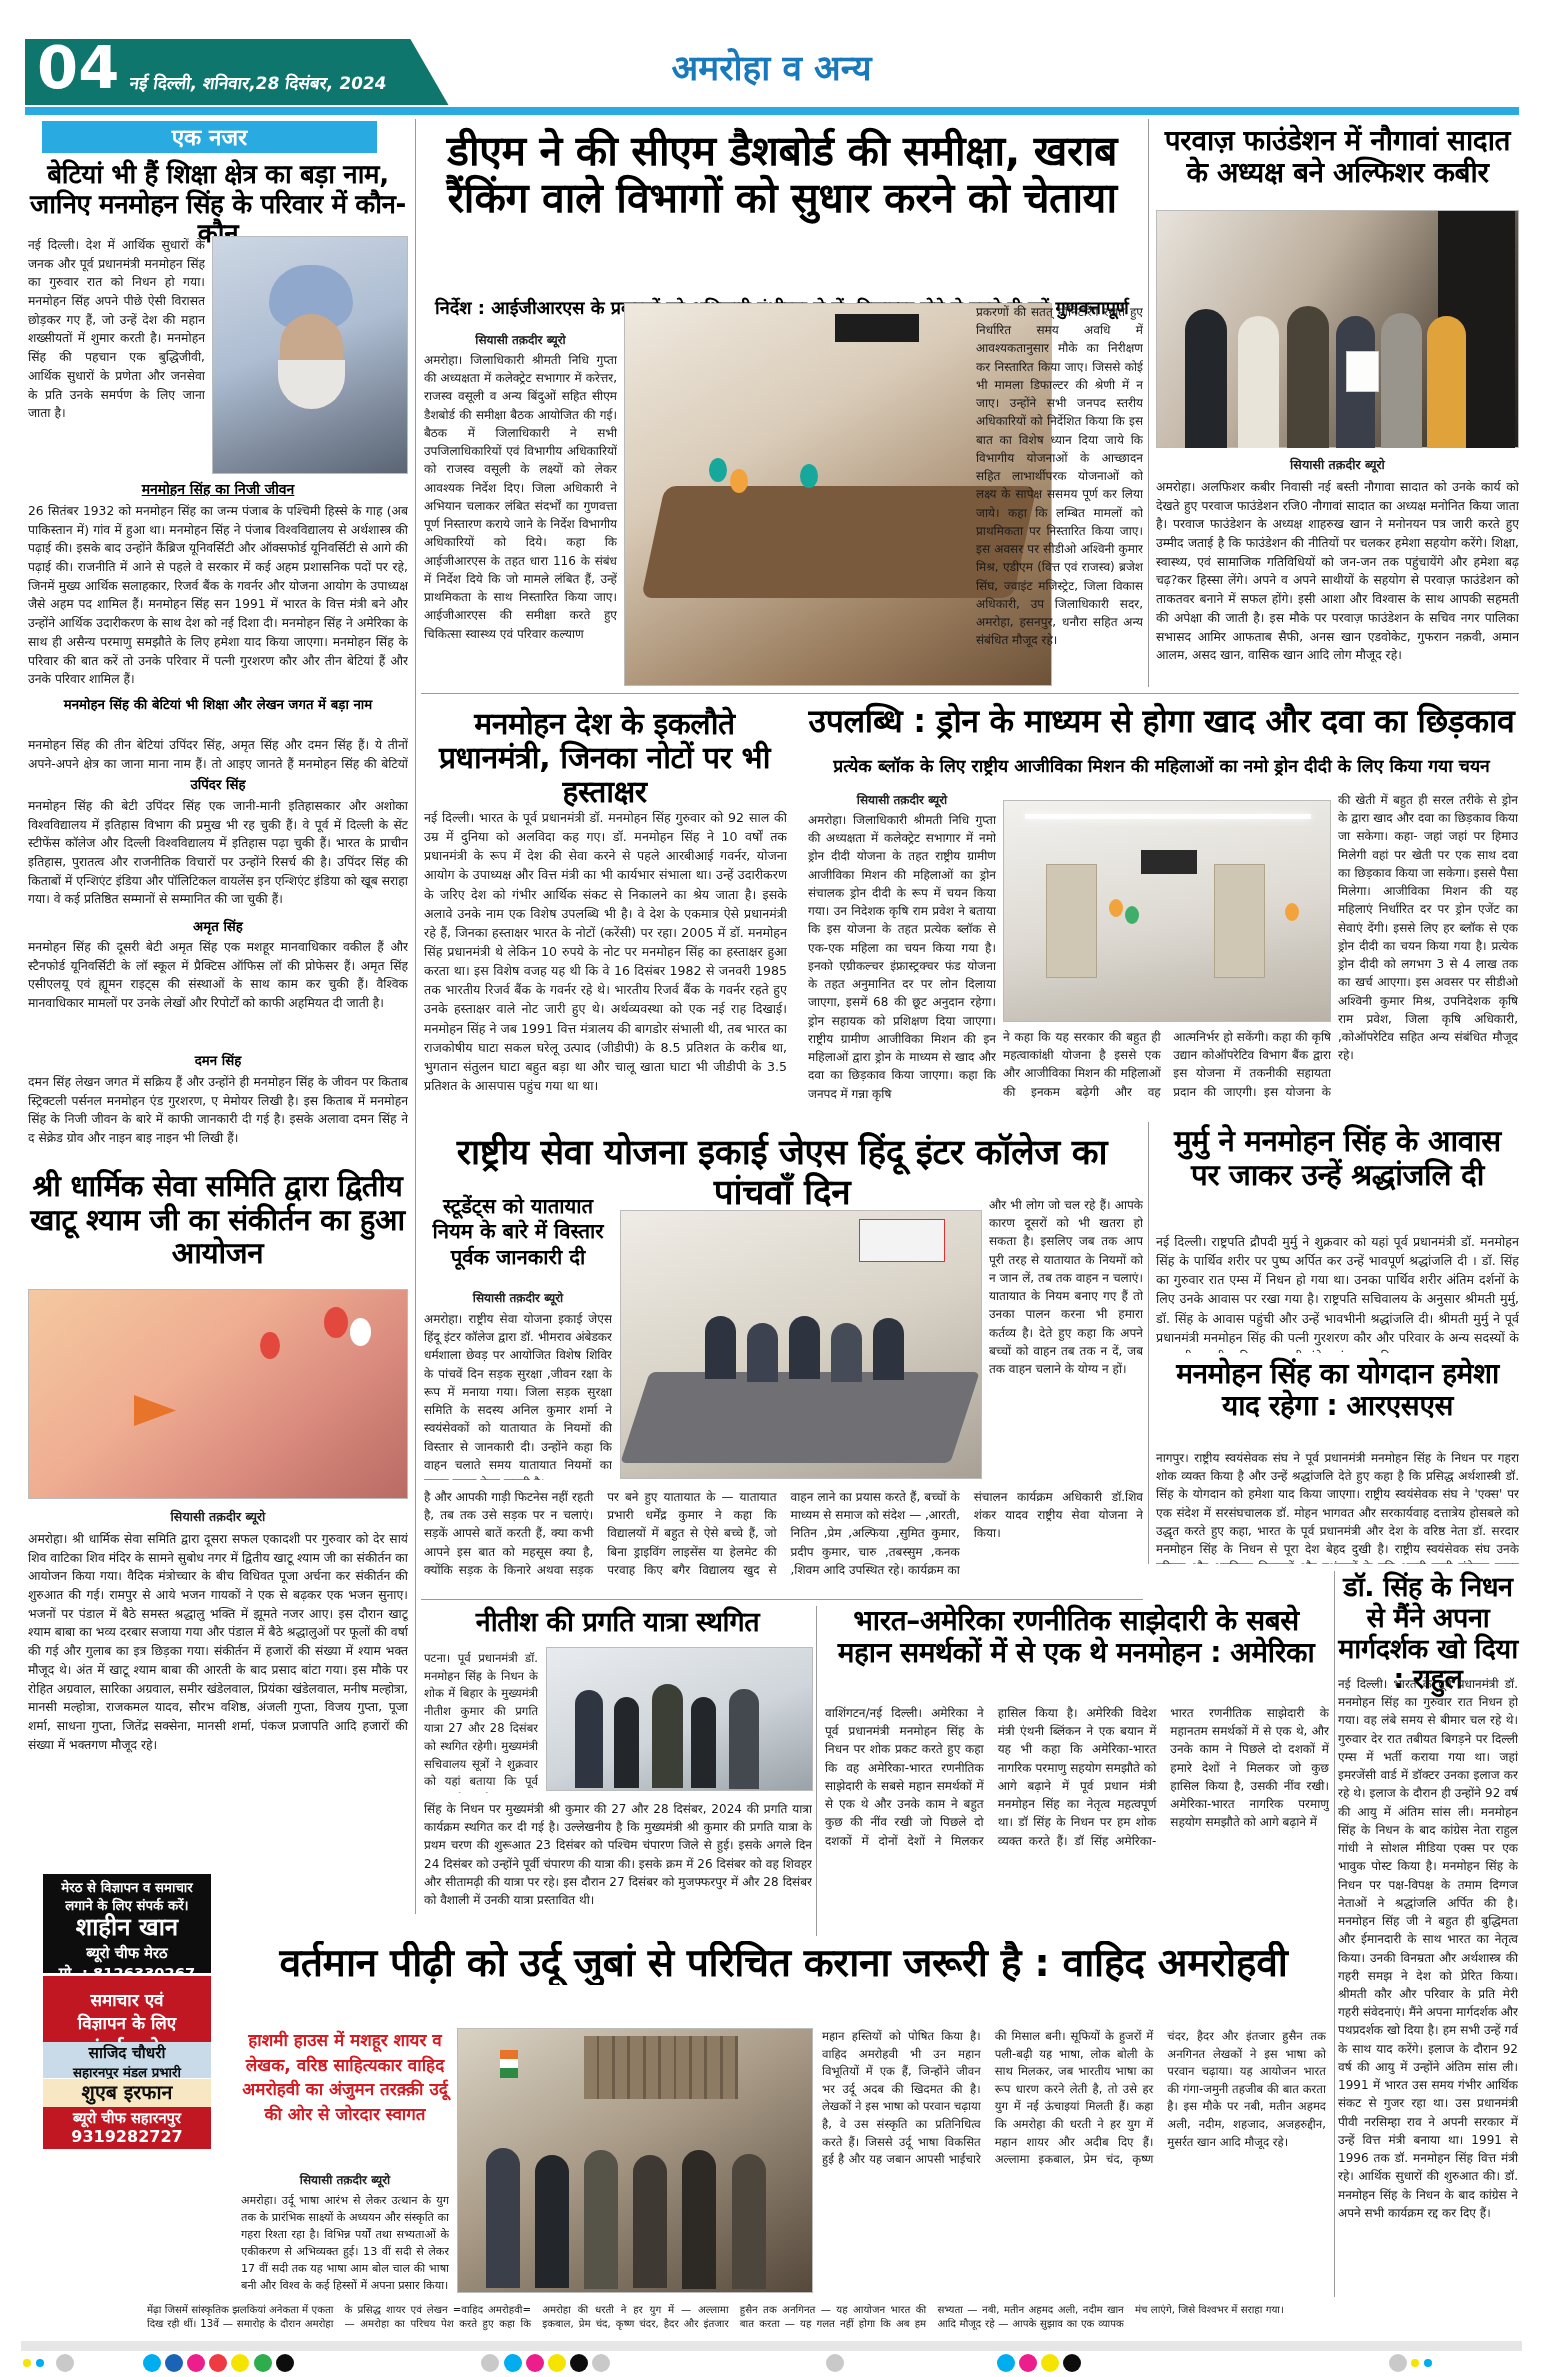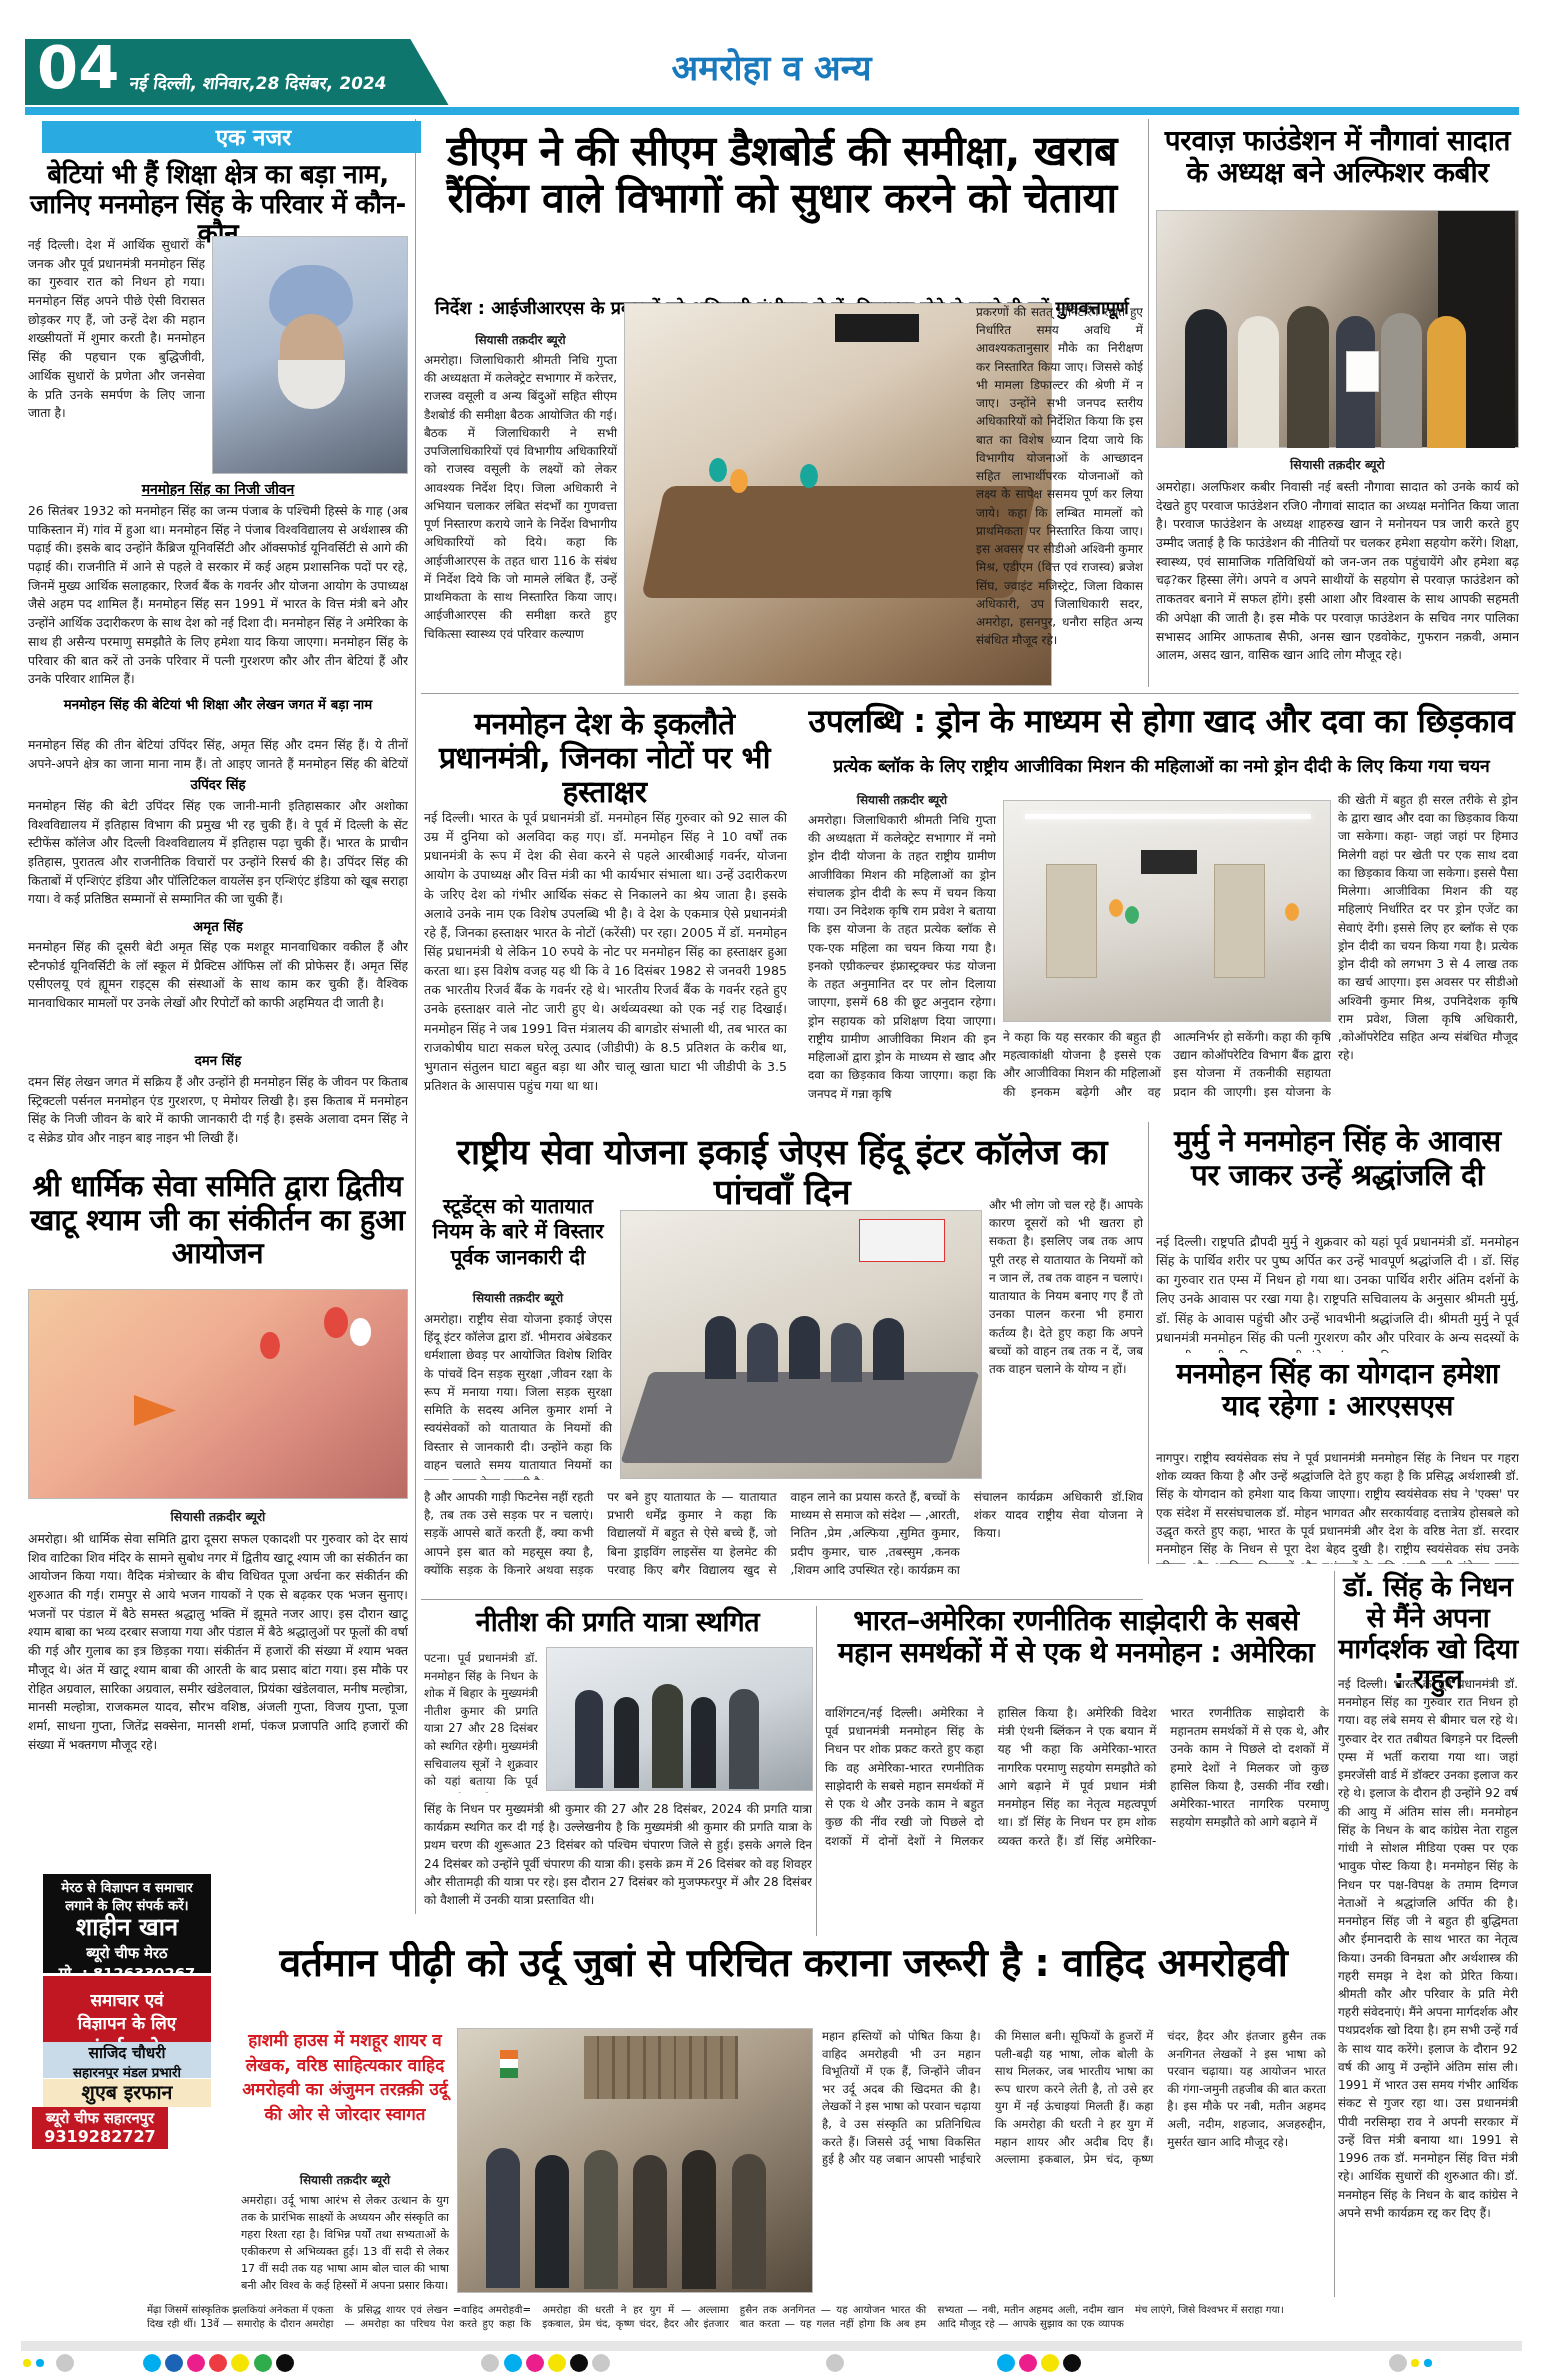--- a/index.html
+++ b/index.html
@@ -39,21 +39,21 @@
   <div class="abs" style="left:561px;top:43px;width:421px;text-align:center;font-size:35px;font-weight:800;color:#1879bd;">अमरोहा व अन्य</div>
   <div class="abs" style="left:24.5px;top:107px;width:1494px;height:8.4px;background:#29abe2;"></div>
 
   <div class="abs vr" style="left:415px;top:119px;height:1795px;"></div>
   <div class="abs vr" style="left:1148px;top:119px;height:568px;"></div>
   <div class="abs vr" style="left:1148px;top:1122px;height:442px;"></div>
   <div class="abs vr" style="left:1334px;top:1571px;height:726px;"></div>
   <div class="abs vr" style="left:816px;top:1606px;height:330px;"></div>
 
   <section>
-    <div class="abs banner" style="left:42px;top:121px;width:335px;height:32px;font-size:22.4px;line-height:32px;padding-left:44px;">एक नजर</div>
+    <div class="abs banner" style="left:42px;top:121px;width:335px;height:32px;font-size:22.4px;line-height:32px;">एक नजर</div>
     <div class="abs hl" style="left:27px;top:160px;width:382px;font-size:26px;">बेटियां भी हैं शिक्षा क्षेत्र का बड़ा नाम, जानिए मनमोहन सिंह के परिवार में कौन-कौन</div>
     <div class="abs bt" style="left:28px;top:236px;width:177px;height:238px;font-size:12.3px;">नई दिल्ली। देश में आर्थिक सुधारों के जनक और पूर्व प्रधानमंत्री मनमोहन सिंह का गुरुवार रात को निधन हो गया। मनमोहन सिंह अपने पीछे ऐसी विरासत छोड़कर गए हैं, जो उन्हें देश की महान शख्सीयतों में शुमार करती है। मनमोहन सिंह की पहचान एक बुद्धिजीवी, आर्थिक सुधारों के प्रणेता और जनसेवा के प्रति उनके समर्पण के लिए जाना जाता है।</div>
     <div class="abs photo" style="left:212px;top:236px;width:196px;height:238px;background:linear-gradient(160deg,#cdd7e4 0%,#aebdd2 45%,#5a6473 100%);">
       <div class="abs" style="left:56px;top:28px;width:84px;height:63px;border-radius:42px 42px 28px 28px;background:#8fa8cc;"></div>
       <div class="abs" style="left:67px;top:77px;width:63px;height:77px;border-radius:32px;background:#c9a98d;"></div>
       <div class="abs" style="left:65px;top:123px;width:67px;height:49px;border-radius:0 0 34px 34px;background:#e8e6e2;"></div>
     </div>
     <div class="abs sub" style="left:28px;top:481px;width:380px;font-size:14px;text-decoration:underline;">मनमोहन सिंह का निजी जीवन</div>
     <div class="abs bt" style="left:28px;top:502px;width:380px;height:189px;font-size:12.3px;">26 सितंबर 1932 को मनमोहन सिंह का जन्म पंजाब के पश्चिमी हिस्से के गाह (अब पाकिस्तान में) गांव में हुआ था। मनमोहन सिंह ने पंजाब विश्वविद्यालय से अर्थशास्त्र की पढ़ाई की। इसके बाद उन्होंने कैंब्रिज यूनिवर्सिटी और ऑक्सफोर्ड यूनिवर्सिटी से आगे की पढ़ाई की। राजनीति में आने से पहले वे सरकार में कई अहम प्रशासनिक पदों पर रहे, जिनमें मुख्य आर्थिक सलाहकार, रिजर्व बैंक के गवर्नर और योजना आयोग के उपाध्यक्ष जैसे अहम पद शामिल हैं। मनमोहन सिंह सन 1991 में भारत के वित्त मंत्री बने और उन्होंने आर्थिक उदारीकरण के साथ देश को नई दिशा दी। मनमोहन सिंह ने अमेरिका के साथ ही असैन्य परमाणु समझौते के लिए हमेशा याद किया जाएगा। मनमोहन सिंह के परिवार की बात करें तो उनके परिवार में पत्नी गुरशरण कौर और तीन बेटियां हैं और उनके परिवार शामिल हैं।</div>
     <div class="abs sub" style="left:28px;top:697px;width:380px;font-size:13.3px;">मनमोहन सिंह की बेटियां भी शिक्षा और लेखन जगत में बड़ा नाम</div>
@@ -91,21 +91,21 @@
       <div style="font-size:17px;">विज्ञापन के लिए</div>
       <div style="font-size:21px;">संपर्क करे।</div>
     </div>
     <div class="abs adblue" style="left:43px;top:2042px;width:168px;height:36px;">
       <div style="font-size:15.4px;">साजिद चौधरी</div>
       <div style="font-size:13.3px;">सहारनपुर मंडल प्रभारी</div>
     </div>
     <div class="abs adcream" style="left:43px;top:2079px;width:168px;height:28px;">
       <div style="font-size:19.6px;line-height:28px;">शुएब इरफान</div>
     </div>
-    <div class="abs adred" style="left:32px;top:2107px;width:136px;height:42px;">
+    <div class="abs adred" style="left:43px;top:2107px;width:168px;height:42px;">
       <div style="font-size:14.7px;">ब्यूरो चीफ सहारनपुर</div>
       <div style="font-size:16px;">9319282727</div>
     </div>
   </section>
 
   <section>
     <div class="abs hl" style="left:421px;top:128px;width:722px;font-size:41px;">डीएम ने की सीएम डैशबोर्ड की समीक्षा, खराब रैंकिंग वाले विभागों को सुधार करने को चेताया</div>
     <div class="abs sub" style="left:421px;top:297px;width:722px;font-size:18px;">निर्देश : आईजीआरएस के प्रकरणों को अधिकारी गंभीरता से लें ,डिफाल्टर होने से पहले ही करें गुणवत्तापूर्ण निस्तारण</div>
     <div class="abs byline" style="left:424px;top:331px;width:193px;font-size:12px;">सियासी तक़दीर ब्यूरो</div>
     <div class="abs bt" style="left:424px;top:351px;width:193px;height:330px;font-size:12px;">अमरोहा। जिलाधिकारी श्रीमती निधि गुप्ता की अध्यक्षता में कलेक्ट्रेट सभागार में करेत्तर, राजस्व वसूली व अन्य बिंदुओं सहित सीएम डैशबोर्ड की समीक्षा बैठक आयोजित की गई। बैठक में जिलाधिकारी ने सभी उपजिलाधिकारियों एवं विभागीय अधिकारियों को राजस्व वसूली के लक्ष्यों को लेकर आवश्यक निर्देश दिए। जिला अधिकारी ने अभियान चलाकर लंबित संदर्भों का गुणवत्ता पूर्ण निस्तारण कराये जाने के निर्देश विभागीय अधिकारियों को दिये। कहा कि आईजीआरएस के तहत धारा 116 के संबंध में निर्देश दिये कि जो मामले लंबित हैं, उन्हें प्राथमिकता के साथ निस्तारित किया जाए। आईजीआरएस की समीक्षा करते हुए चिकित्सा स्वास्थ्य एवं परिवार कल्याण</div>

